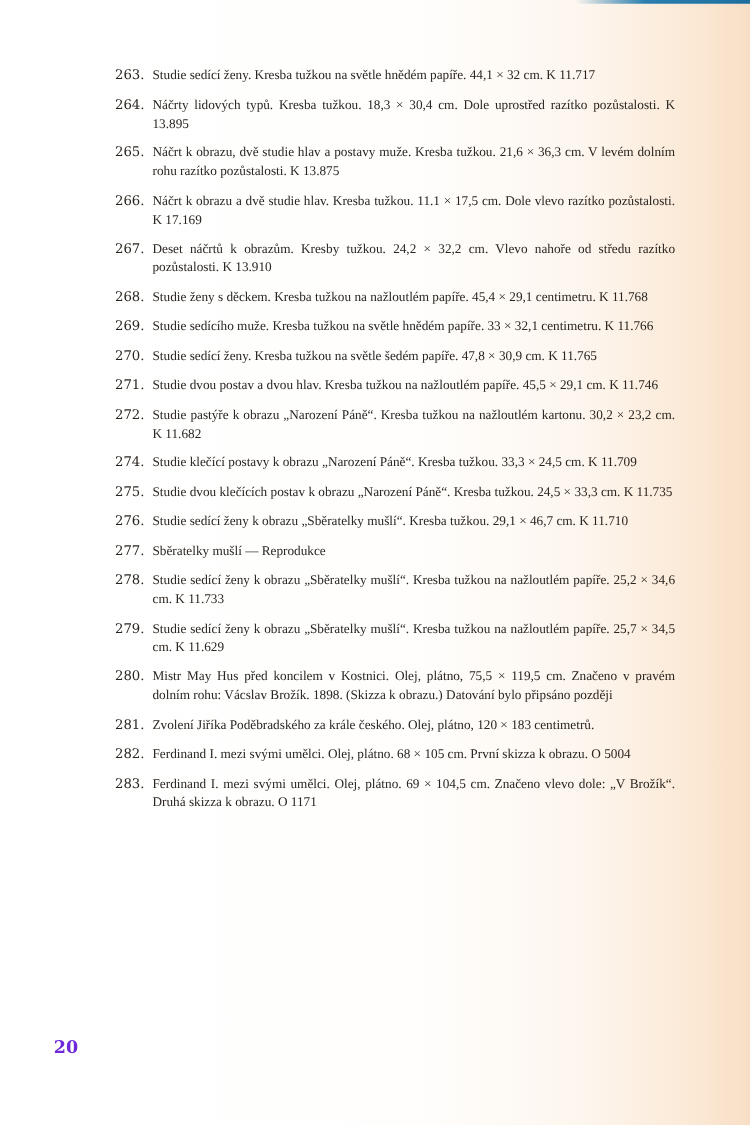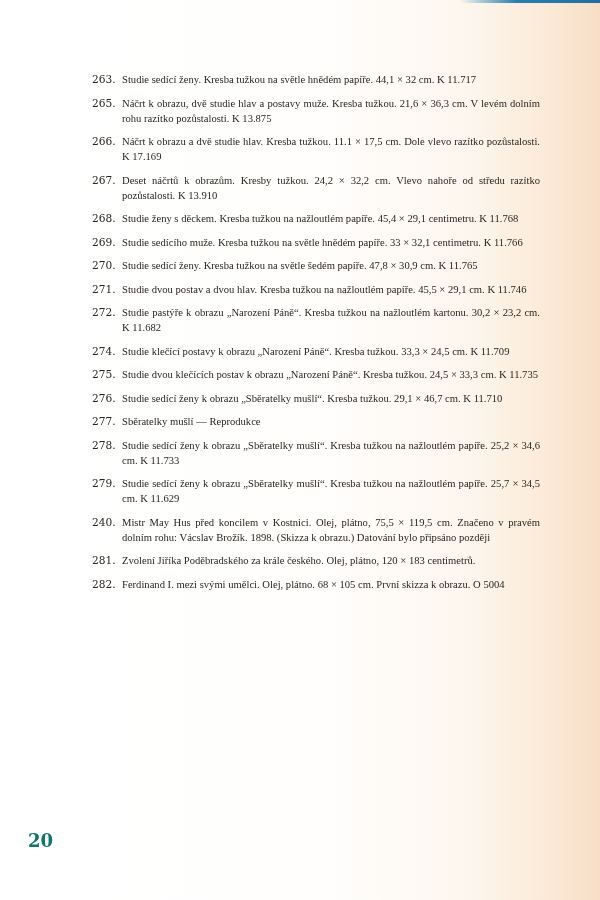--- a/index.html
+++ b/index.html
@@ -7,48 +7,52 @@
     width: 600px; height: 900px; overflow: hidden; position: relative;
     background: linear-gradient(90deg, #ffffff 0%, #fffefd 55%, #fdf6ee 78%, #fbe9d6 92%, #f8dec6 100%);
     font-family: "DejaVu Serif", "Liberation Serif", serif;
     color: #2a2520;
   }
   .top-edge {
     position: absolute; top: 0; left: 460px; right: 0; height: 3px;
     background: linear-gradient(90deg, rgba(80,150,190,0) 0%, #2a7fb0 40%, #1e6f9f 100%);
   }
   .catalog {
-    position: absolute; left: 92px; top: 72px; width: 448px;
+    position: absolute; left: 92px; top: 53px; width: 448px;
     margin: 0; padding: 0; list-style: none;
   }
   .entry {
     position: relative; padding-left: 30px;
     font-size: 10.6px; line-height: 15px;
     margin-bottom: 8.5px;
     text-align: justify;
   }
   .entry-num {
     position: absolute; left: 0; top: 0; width: 30px;
   }
   .entry-text { display: block; font-family: Liberation Serif, serif; }
   .page-number {
-    position: absolute; left: 28px; top: 830px;
+    position: absolute; left: 43px; top: 830px;
     font-family: "DejaVu Serif", "Liberation Serif", serif;
-    font-weight: bold; font-size: 18px; color: #0f766e;
+    font-weight: bold; font-size: 14px; color: #6d28d9;
   }
 </style>
 </head>
 <body>
 
 <div class="top-edge"></div>
 
 <ul class="catalog">
   <li class="entry">
       <span class="entry-num">263.</span>
       <span class="entry-text">Studie sedící ženy. Kresba tužkou na světle hnědém papíře. 44,1 × 32 cm. K 11.717</span>
+    </li>
+  <li class="entry">
+      <span class="entry-num">264.</span>
+      <span class="entry-text">Náčrty lidových typů. Kresba tužkou. 18,3 × 30,4 cm. Dole uprostřed razítko pozůstalosti. K 13.895</span>
     </li>
   <li class="entry">
       <span class="entry-num">265.</span>
       <span class="entry-text">Náčrt k obrazu, dvě studie hlav a postavy muže. Kresba tužkou. 21,6 × 36,3 cm. V levém dolním rohu razítko pozůstalosti. K 13.875</span>
     </li>
   <li class="entry">
       <span class="entry-num">266.</span>
       <span class="entry-text">Náčrt k obrazu a dvě studie hlav. Kresba tužkou. 11.1 × 17,5 cm. Dole vlevo razítko pozůstalosti. K 17.169</span>
     </li>
   <li class="entry">
@@ -93,26 +97,30 @@
     </li>
   <li class="entry">
       <span class="entry-num">278.</span>
       <span class="entry-text">Studie sedící ženy k obrazu „Sběratelky mušlí“. Kresba tužkou na nažloutlém papíře. 25,2 × 34,6 cm. K 11.733</span>
     </li>
   <li class="entry">
       <span class="entry-num">279.</span>
       <span class="entry-text">Studie sedící ženy k obrazu „Sběratelky mušlí“. Kresba tužkou na nažloutlém papíře. 25,7 × 34,5 cm. K 11.629</span>
     </li>
   <li class="entry">
-      <span class="entry-num">240.</span>
+      <span class="entry-num">280.</span>
       <span class="entry-text">Mistr May Hus před koncilem v Kostnici. Olej, plátno, 75,5 × 119,5 cm. Značeno v pravém dolním rohu: Vácslav Brožík. 1898. (Skizza k obrazu.) Datování bylo připsáno později</span>
     </li>
   <li class="entry">
       <span class="entry-num">281.</span>
       <span class="entry-text">Zvolení Jiříka Poděbradského za krále českého. Olej, plátno, 120 × 183 centimetrů.</span>
     </li>
   <li class="entry">
       <span class="entry-num">282.</span>
       <span class="entry-text">Ferdinand I. mezi svými umělci. Olej, plátno. 68 × 105 cm. První skizza k obrazu. O 5004</span>
     </li>
+  <li class="entry">
+      <span class="entry-num">283.</span>
+      <span class="entry-text">Ferdinand I. mezi svými umělci. Olej, plátno. 69 × 104,5 cm. Značeno vlevo dole: „V Brožík“. Druhá skizza k obrazu. O 1171</span>
+    </li>
 </ul>
 
 <div class="page-number">20</div>
 
 </body></html>

